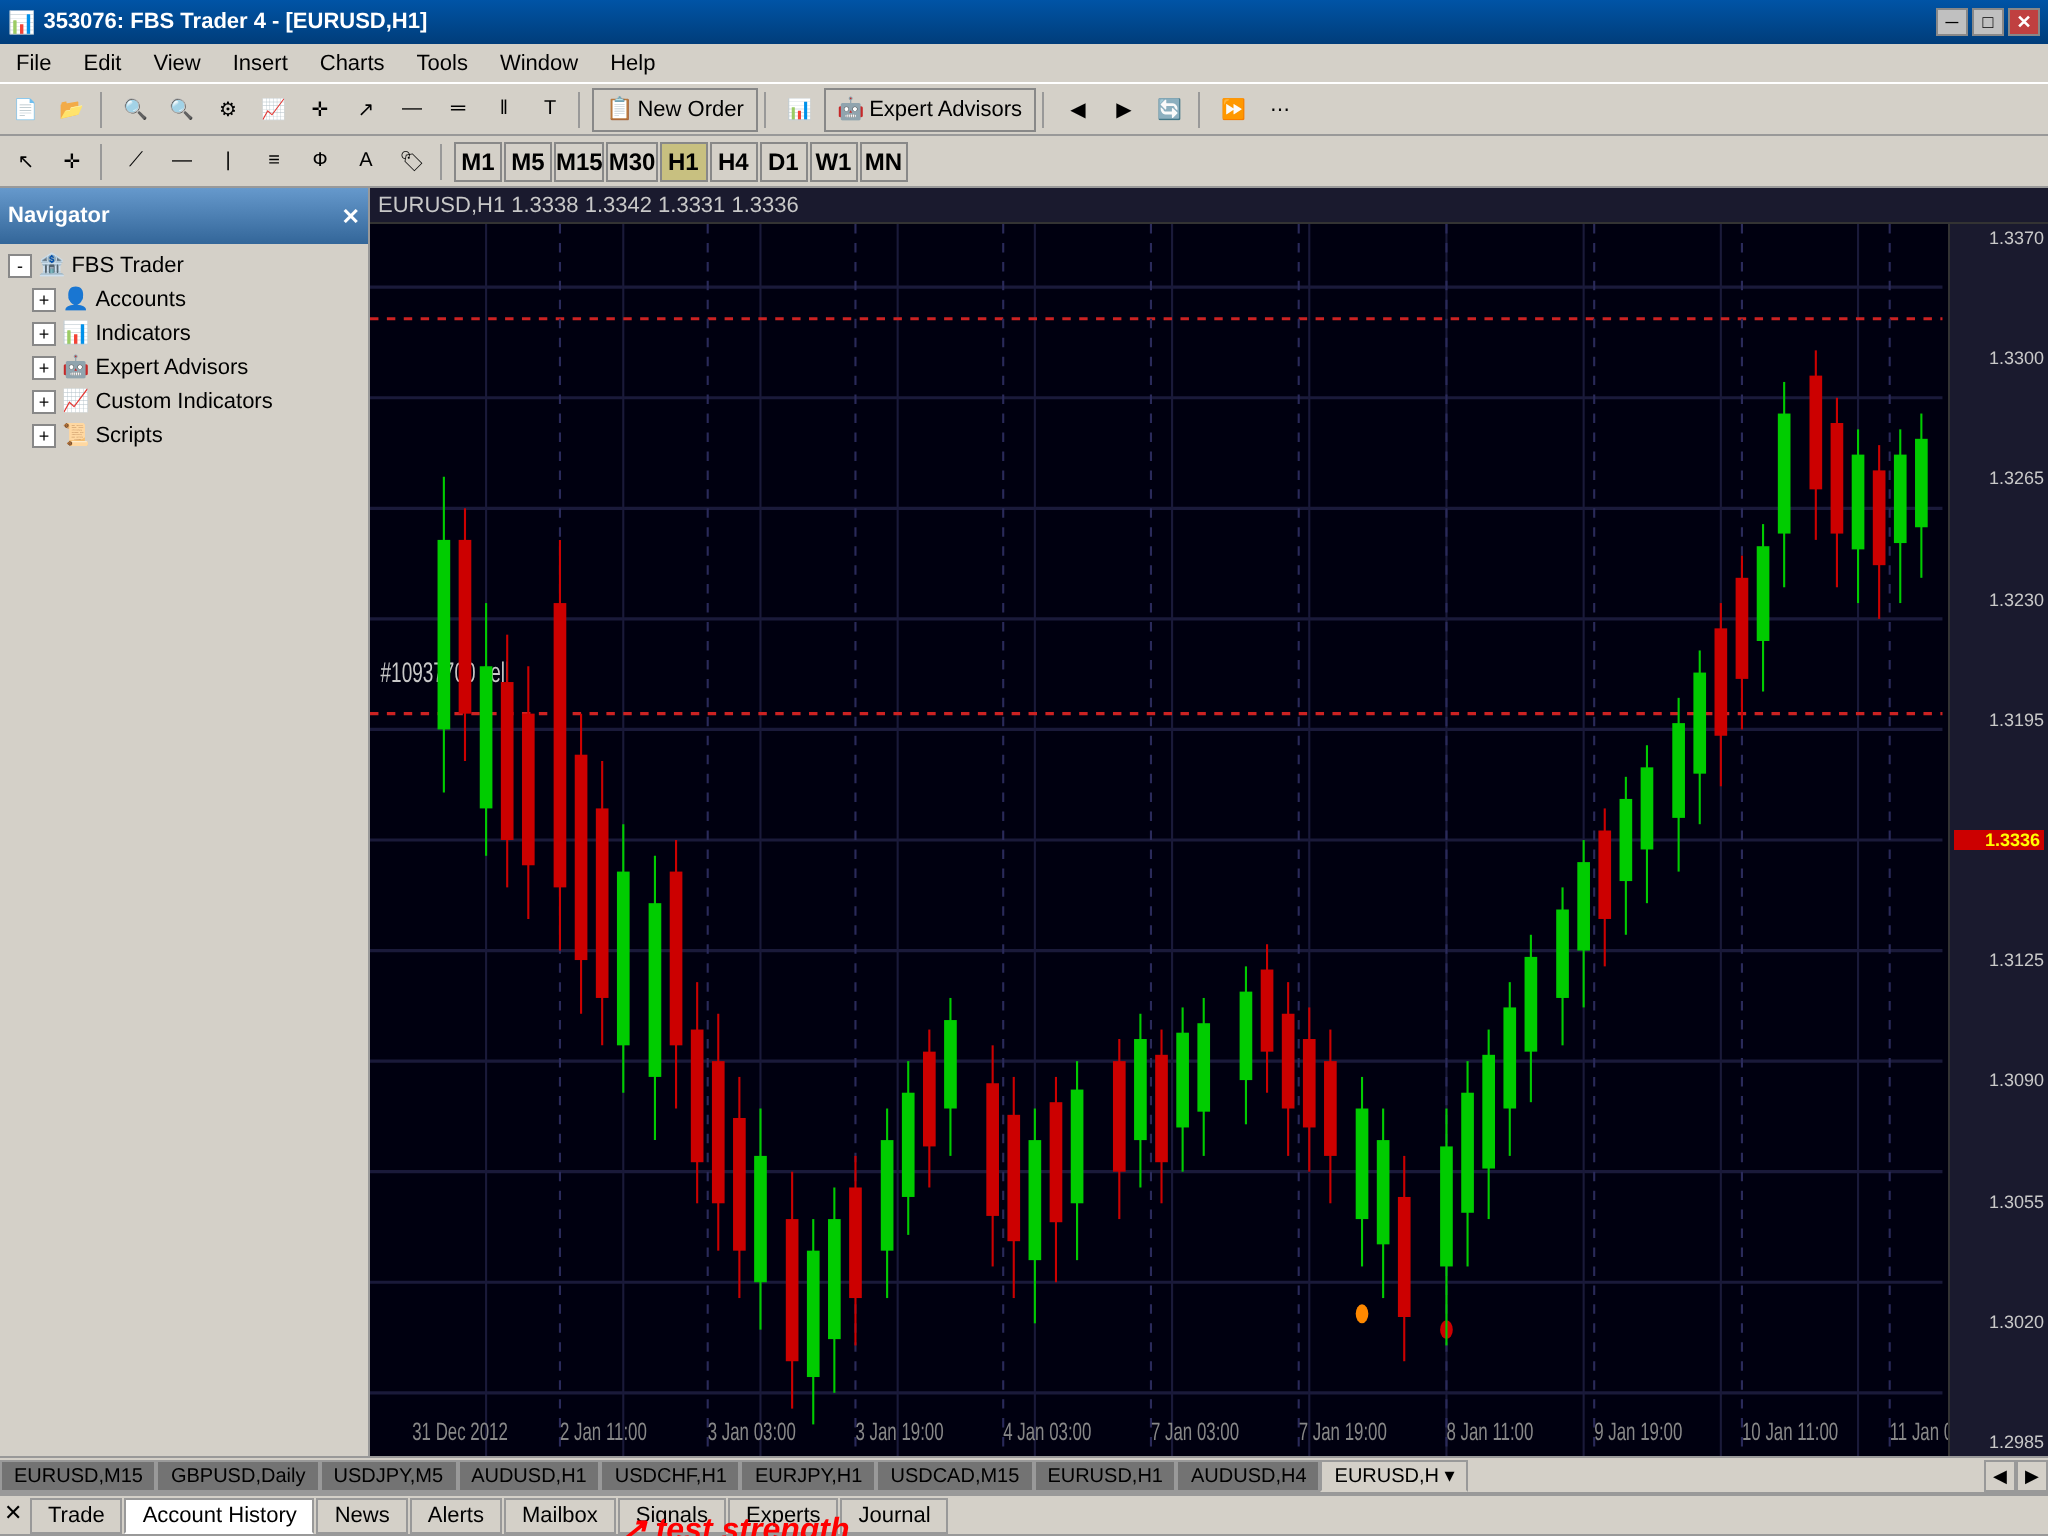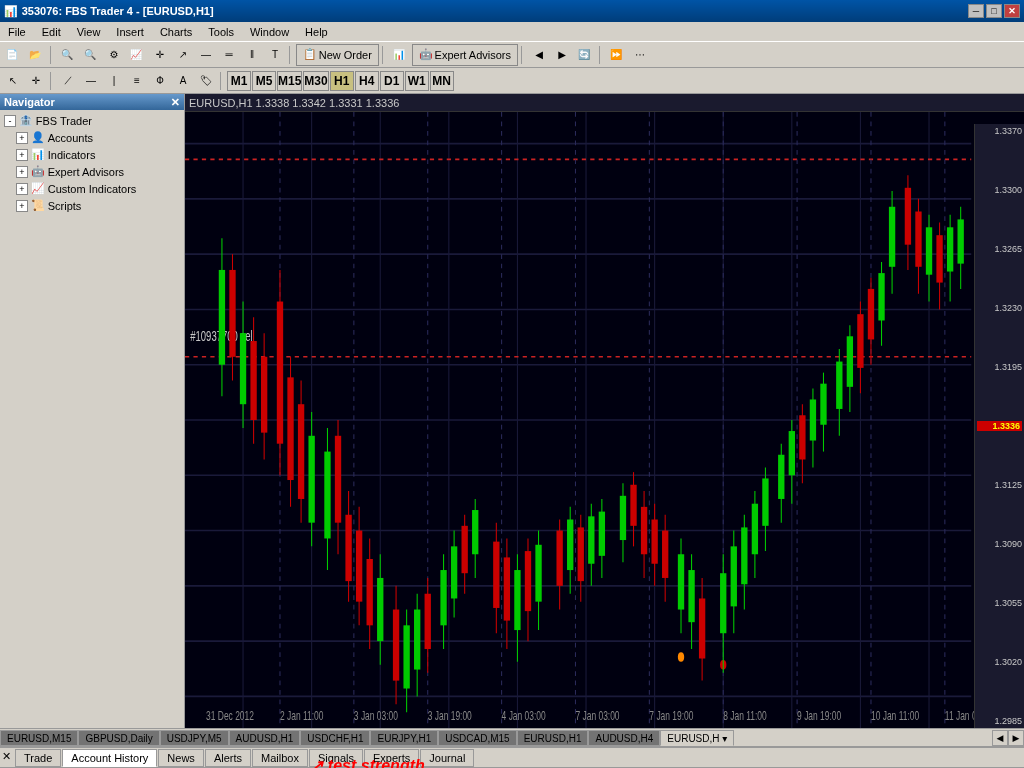--- a/index.html
+++ b/index.html
@@ -77,21 +77,21 @@
     #navigator {
       width: 185px;
       background: #d4d0c8;
       border-right: 1px solid #999;
       display: flex;
       flex-direction: column;
     }
     #navigator-header {
       background: linear-gradient(to bottom, #6699cc, #336699);
       color: white;
-      height: 16px;
+      height: 28px;
       display: flex;
       align-items: center;
       justify-content: space-between;
       padding: 0 4px;
       font-size: 11px;
       font-weight: bold;
     }
     #navigator-content { flex: 1; overflow: auto; padding: 2px; }
     .nav-item {
       display: flex; align-items: center; gap: 3px; padding: 2px 2px;
@@ -153,21 +153,21 @@
       height: 16px; padding: 0 6px; background: #737373; border: 1px solid #999;
       display: flex; align-items: center; cursor: pointer; font-size: 10px; white-space: nowrap;
     }
     .chart-tab.active { background: #d4d0c8; border-bottom: 1px solid #d4d0c8; }
     #chart-tabs-scroll { display: flex; align-items: flex-end; overflow: hidden; flex: 1; }
     #chart-nav { display: flex; }
     .chart-nav-btn { width: 16px; height: 16px; background: #d4d0c8; border: 1px solid #999; display: flex; align-items: center; justify-content: center; font-size: 9px; cursor: pointer; }
 
     
     #price-scale {
-      position: absolute; right: 0; top: 12px; bottom: 0; width: 50px;
+      position: absolute; right: 0; top: 0; bottom: 0; width: 50px;
       background: #1a1a2e; color: #c0c0c0; font-size: 10px;
       display: flex; flex-direction: column; justify-content: space-between;
       padding: 2px 2px;
       border-left: 1px solid #333;
     }
     .price-label { font-size: 9px; color: #c8c8c8; text-align: right; }
     .price-label.current { color: #ffff00; font-weight: bold; }
   </style>
 </head>
 <body>

